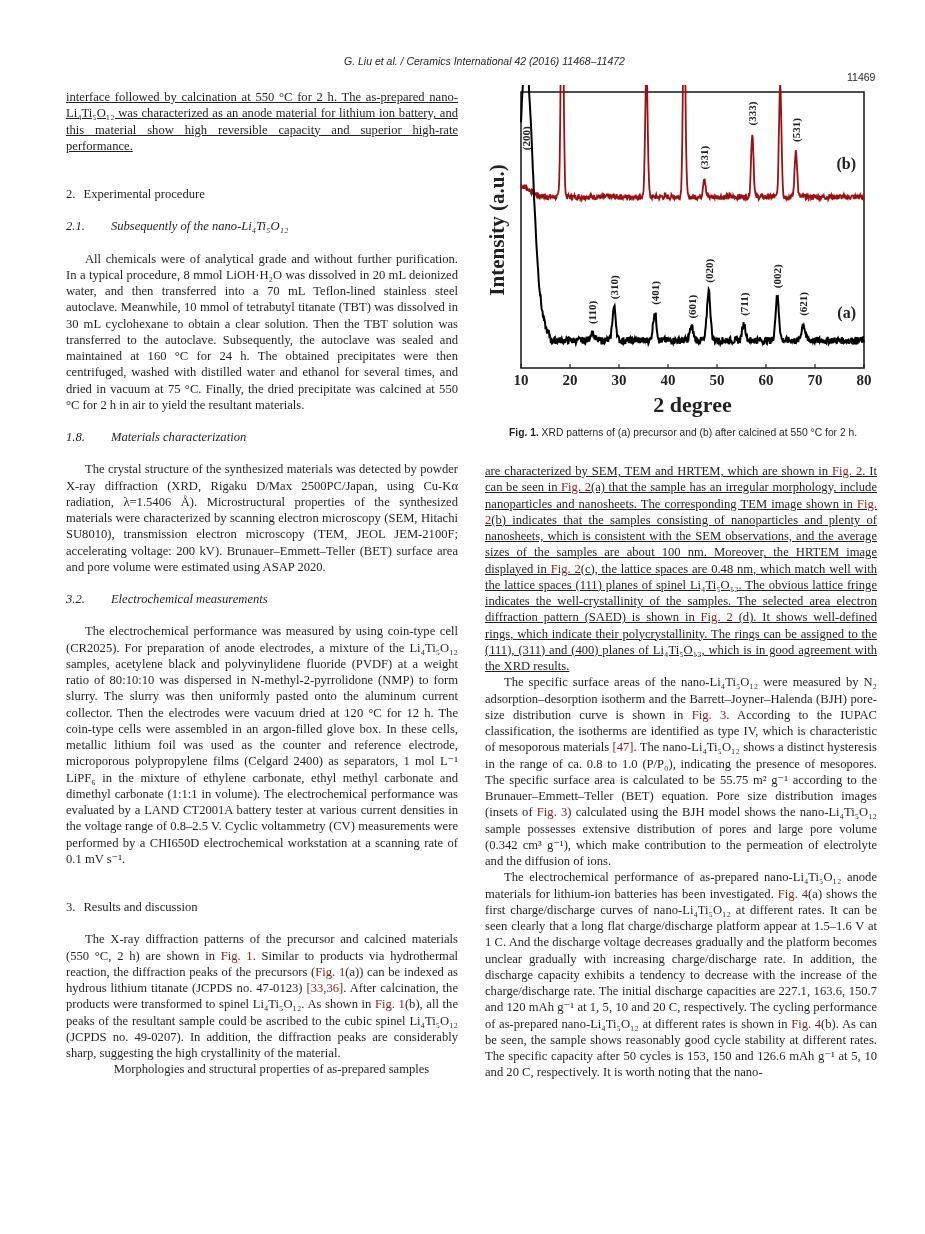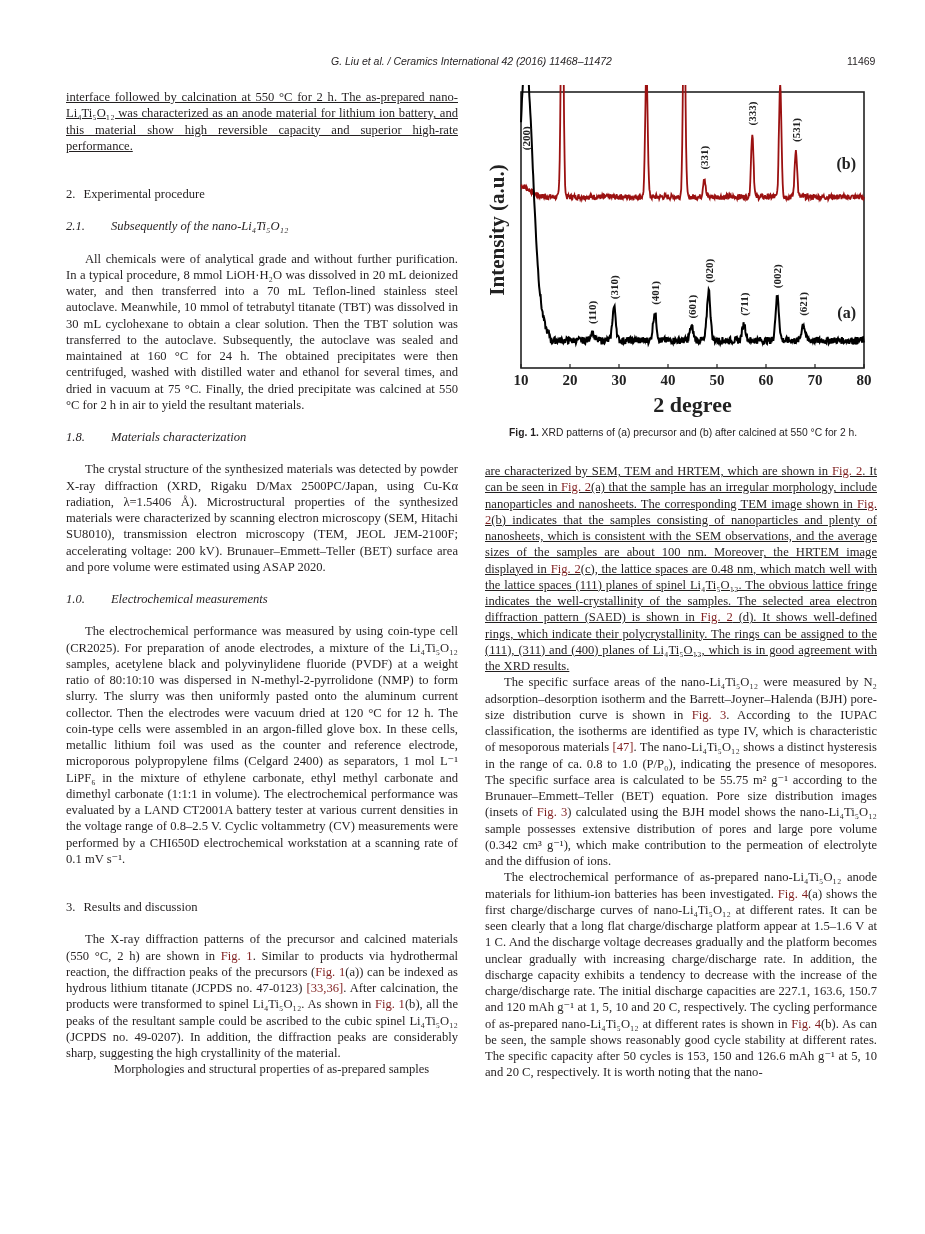--- a/index.html
+++ b/index.html
@@ -1,21 +1,21 @@
 <!DOCTYPE html>
 <html><head>
 <meta charset="utf-8">
 <style>
   html, body { margin:0; padding:0; background:#ffffff; }
   body { width:925px; height:1234px; position:relative; overflow:hidden;
          font-family:"Liberation Serif", "DejaVu Serif", serif; color:#231f20; }
   .header { position:absolute; top:55px; left:0; width:925px; height:16px;
             font-family:"Liberation Sans", sans-serif; font-size:10.5px; font-style:italic; }
-  .header .running { position:absolute; left:331px; top:0;text-align:center; }
-  .header .pageno { position:absolute; left:847px; top:0; font-style:normal; }
+  .header .running { position:absolute; left:344px; top:0;text-align:center; }
+  .header .pageno { position:absolute; left:847px; top:16px; font-style:normal; }
   .col { position:absolute; width:392px; font-size:12.6px; line-height:16.25px; text-align:justify; hyphens:manual; }
   .col.left { left:66px; top:89px; }
   .col.right { left:485px; top:463px; }
   p { margin:0; text-indent:19px; }
   p.noind { text-indent:0;text-decoration:underline; }
   .sec { font-weight:normal; font-size:12.6px; margin:32px 0 16px 0; text-indent:0; }
   .sec .num { margin-right:8px; }
   .subsec { font-style:italic; margin:16px 0 16px 0; text-indent:0; }
   .subsec .num { margin-right:26px; }
   .link { color:#7f1d1d; }
@@ -43,21 +43,21 @@
     <span class="num">2.1.</span><span>Subsequently of the nano-Li₄Ti₅O₁₂</span>
   </div>
   <p>All chemicals were of analytical grade and without further purification. In a typical procedure, 8 mmol LiOH·H₂O was dissolved in 20 mL deionized water, and then transferred into a 70 mL Teflon-lined stainless steel autoclave. Meanwhile, 10 mmol of tetrabutyl titanate (TBT) was dissolved in 30 mL cyclohexane to obtain a clear solution. Then the TBT solution was transferred to the autoclave. Subsequently, the autoclave was sealed and maintained at 160 °C for 24 h. The obtained precipitates were then centrifuged, washed with distilled water and ethanol for several times, and dried in vacuum at 75 °C. Finally, the dried precipitate was calcined at 550 °C for 2 h in air to yield the resultant materials.</p>
 
   <div class="subsec">
     <span class="num">1.8.</span><span>Materials characterization</span>
   </div>
   <p>The crystal structure of the synthesized materials was detected by powder X-ray diffraction (XRD, Rigaku D/Max 2500PC/Japan, using Cu-Kα radiation, λ=1.5406 Å). Microstructural properties of the synthesized materials were characterized by scanning electron microscopy (SEM, Hitachi SU8010), transmission electron microscopy (TEM, JEOL JEM-2100F; accelerating voltage: 200 kV). Brunauer–Emmett–Teller (BET) surface area and pore volume were estimated using ASAP 2020.</p>
 
   <div class="subsec">
-    <span class="num">1.0.</span><span>Electrochemical measurements</span>
+    <span class="num">3.2.</span><span>Electrochemical measurements</span>
   </div>
   <p>The electrochemical performance was measured by using coin-type cell (CR2025). For preparation of anode electrodes, a mixture of the Li₄Ti₅O₁₂ samples, acetylene black and polyvinylidene fluoride (PVDF) at a weight ratio of 80:10:10 was dispersed in N-methyl-2-pyrrolidone (NMP) to form slurry. The slurry was then uniformly pasted onto the aluminum current collector. Then the electrodes were vacuum dried at 120 °C for 12 h. The coin-type cells were assembled in an argon-filled glove box. In these cells, metallic lithium foil was used as the counter and reference electrode, microporous polypropylene films (Celgard 2400) as separators, 1 mol L⁻¹ LiPF₆ in the mixture of ethylene carbonate, ethyl methyl carbonate and dimethyl carbonate (1:1:1 in volume). The electrochemical performance was evaluated by a LAND CT2001A battery tester at various current densities in the voltage range of 0.8–2.5 V. Cyclic voltammetry (CV) measurements were performed by a CHI650D electrochemical workstation at a scanning rate of 0.1 mV s⁻¹.</p>
 
   <div class="sec">
     <span class="num">3.</span><span>Results and discussion</span>
   </div>
   <p><span>The X-ray diffraction patterns of the precursor and calcined materials (550 °C, 2 h) are shown in </span><a class="link">Fig. 1</a><span>. Similar to products via hydrothermal reaction, the diffraction peaks of the precursors (</span><a class="link">Fig. 1</a><span>(a)) can be indexed as hydrous lithium titanate (JCPDS no. 47-0123) </span><a class="link">[33,36]</a><span>. After calcination, the products were transformed to spinel Li₄Ti₅O₁₂. As shown in </span><a class="link">Fig. 1</a><span>(b), all the peaks of the resultant sample could be ascribed to the cubic spinel Li₄Ti₅O₁₂ (JCPDS no. 49-0207). In addition, the diffraction peaks are considerably sharp, suggesting the high crystallinity of the material.</span></p>
   <p style="text-align:center">Morphologies and structural properties of as-prepared samples</p>
 </div>
 

